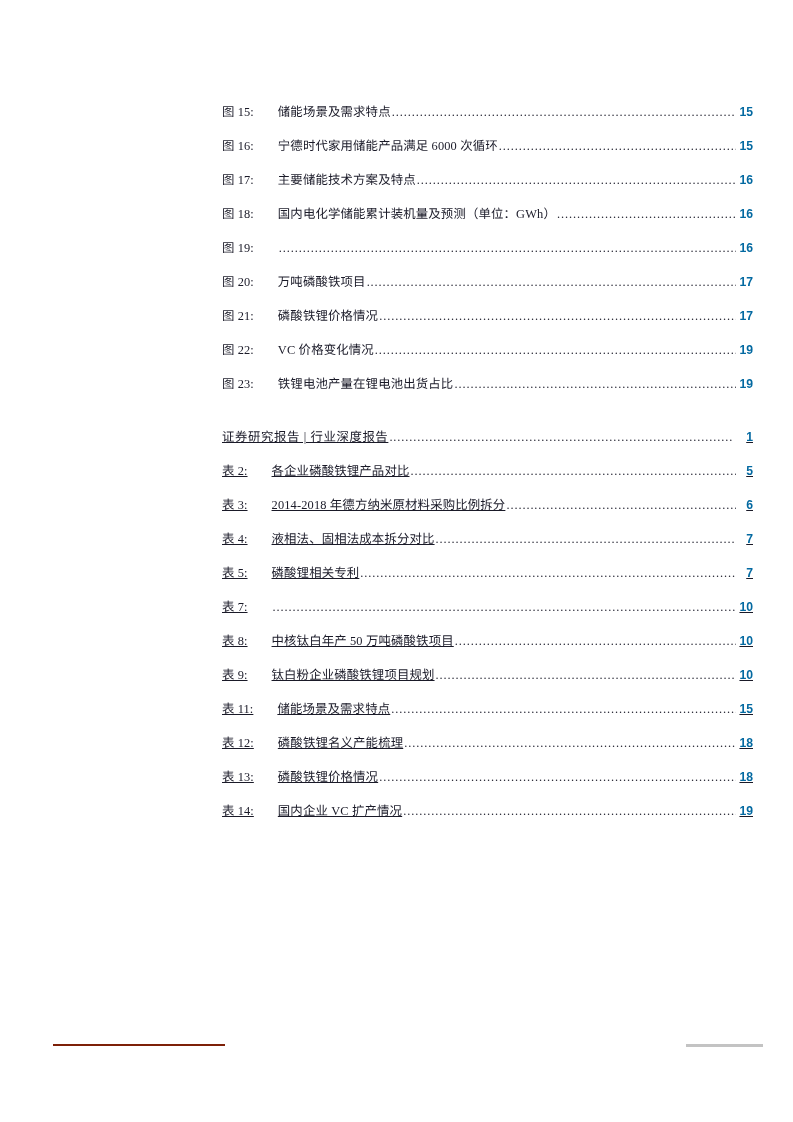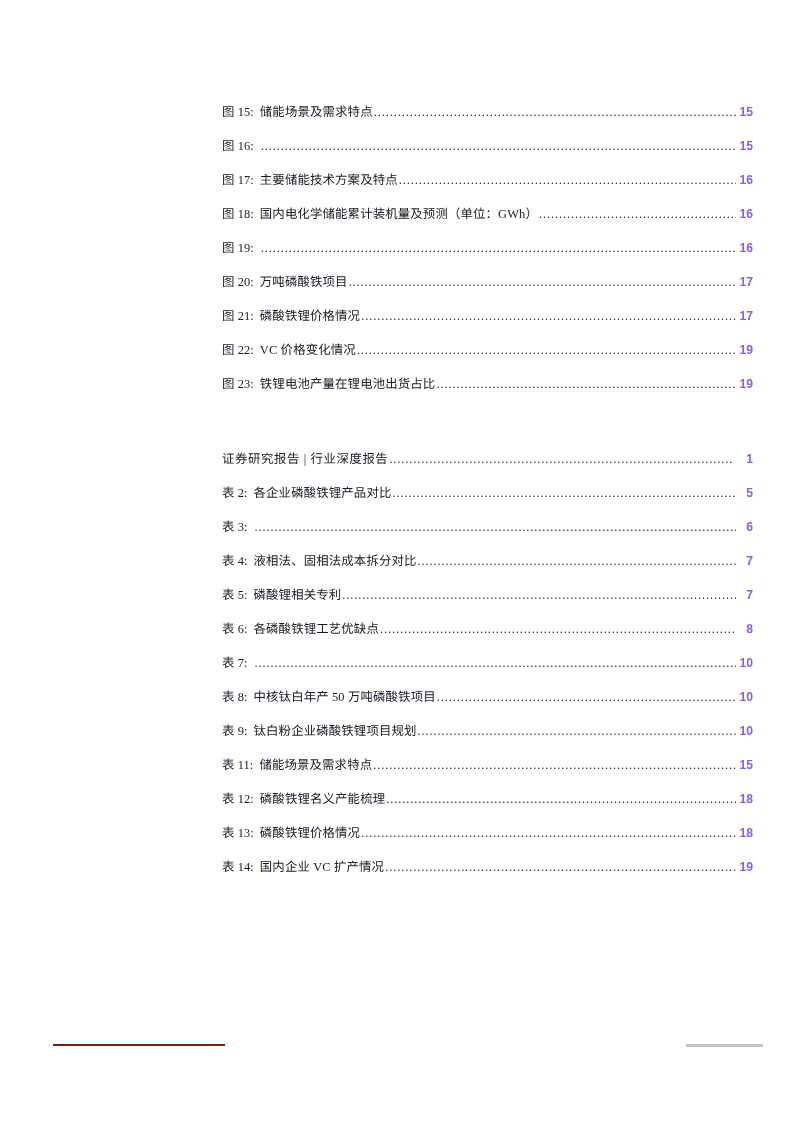--- a/index.html
+++ b/index.html
@@ -31,38 +31,38 @@
     left: 222px;
     top: 100px;
     width: 531px;
   }
 
   
   .toc-block {
     width: 100%;
   }
   .toc-block.figures { margin-top: 0; }
-  .toc-block.tables  { margin-top: 54px; }
+  .toc-block.tables  { margin-top: 32px; text-decoration: underline; }
 
   .toc-row {
     display: flex;
     align-items: flex-end;
     width: 100%;
     height: 21px;
     margin-bottom: 13px;
     font-size: 12.4px;
     line-height: 17px;
     white-space: nowrap;
     overflow: hidden;
   }
   .toc-row:last-child { margin-bottom: 0; }
 
   .toc-row .tag {
     flex: 0 0 auto;
-    padding-right: 6px;
+    padding-right: 24px;
     letter-spacing: 0.1px;
   }
   .toc-row .title {
     flex: 0 0 auto;
     letter-spacing: 0.15px;
   }
   .toc-row .leader {
     flex: 1 1 auto;
     min-width: 8px;
     overflow: hidden;
@@ -83,21 +83,21 @@
     white-space: nowrap;
   }
   .toc-row .pageno {
     flex: 0 0 auto;
     text-align: right;
     min-width: 14px;
     padding-left: 2px;
     font-family: "Liberation Sans", "DejaVu Sans", sans-serif;
     font-size: 12.2px;
     font-weight: 700;
-    color: #8b5cf6;
+    color: #0369a1;
   }
 
   
   .toc-row.lead .title {
     letter-spacing: 0.6px;
   }
   .toc-row.lead .pageno {
     padding-left: 4px;
   }
 
@@ -130,20 +130,21 @@
 
       <div class="toc-row">
         <span class="tag">图 15:</span>
         <span class="title">储能场景及需求特点</span>
         <span class="leader"></span>
         <span class="pageno">15</span>
       </div>
 
       <div class="toc-row">
         <span class="tag">图 16:</span>
+        <span class="title">宁德时代家用储能产品满足 6000 次循环</span>
         <span class="leader"></span>
         <span class="pageno">15</span>
       </div>
 
       <div class="toc-row">
         <span class="tag">图 17:</span>
         <span class="title">主要储能技术方案及特点</span>
         <span class="leader"></span>
         <span class="pageno">16</span>
       </div>
@@ -202,44 +203,39 @@
 
       <div class="toc-row">
         <span class="tag">表 2:</span>
         <span class="title">各企业磷酸铁锂产品对比</span>
         <span class="leader"></span>
         <span class="pageno">5</span>
       </div>
 
       <div class="toc-row">
         <span class="tag">表 3:</span>
+        <span class="title">2014-2018 年德方纳米原材料采购比例拆分</span>
         <span class="leader"></span>
         <span class="pageno">6</span>
       </div>
 
       <div class="toc-row">
         <span class="tag">表 4:</span>
         <span class="title">液相法、固相法成本拆分对比</span>
         <span class="leader"></span>
         <span class="pageno">7</span>
       </div>
 
       <div class="toc-row">
         <span class="tag">表 5:</span>
         <span class="title">磷酸锂相关专利</span>
         <span class="leader"></span>
         <span class="pageno">7</span>
       </div>
 
-      <div class="toc-row">
-        <span class="tag">表 6:</span>
-        <span class="title">各磷酸铁锂工艺优缺点</span>
-        <span class="leader"></span>
-        <span class="pageno">8</span>
-      </div>
 
       <div class="toc-row">
         <span class="tag">表 7:</span>
         <span class="leader"></span>
         <span class="pageno">10</span>
       </div>
 
       <div class="toc-row">
         <span class="tag">表 8:</span>
         <span class="title">中核钛白年产 50 万吨磷酸铁项目</span>

